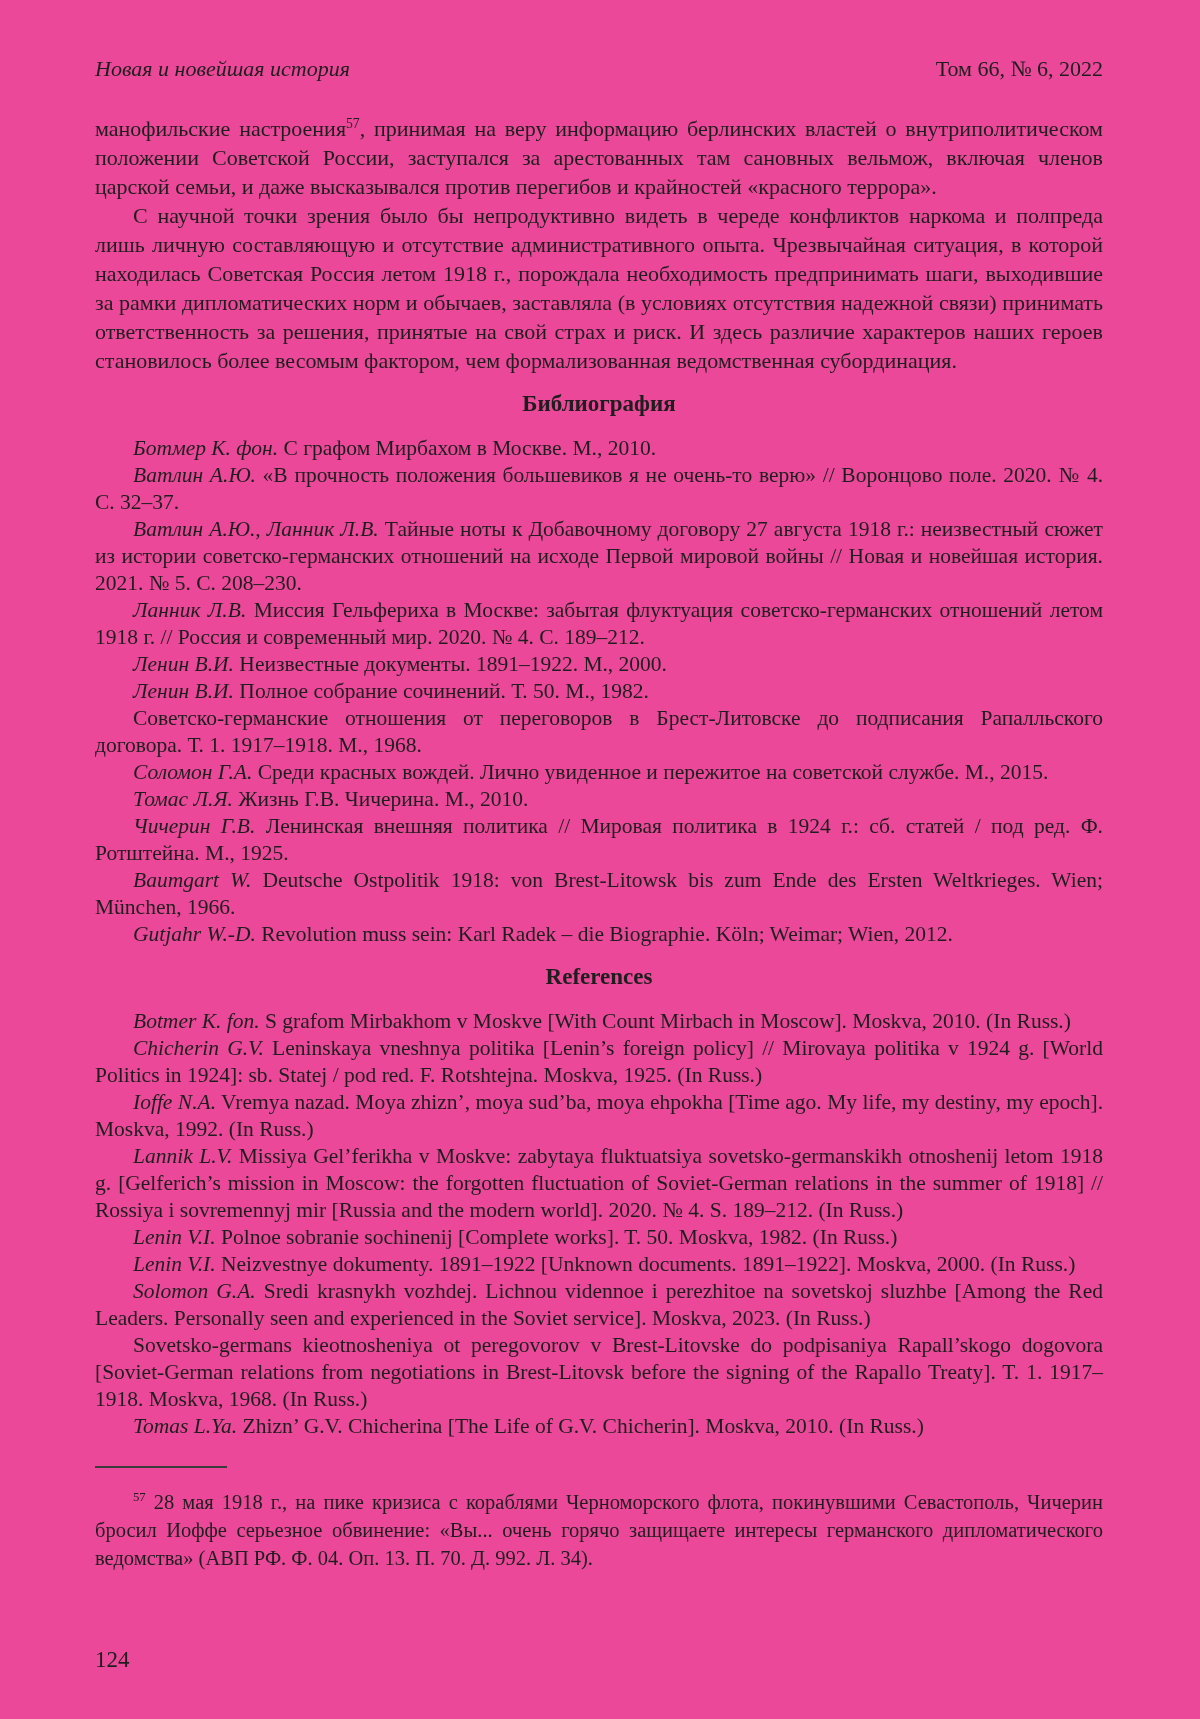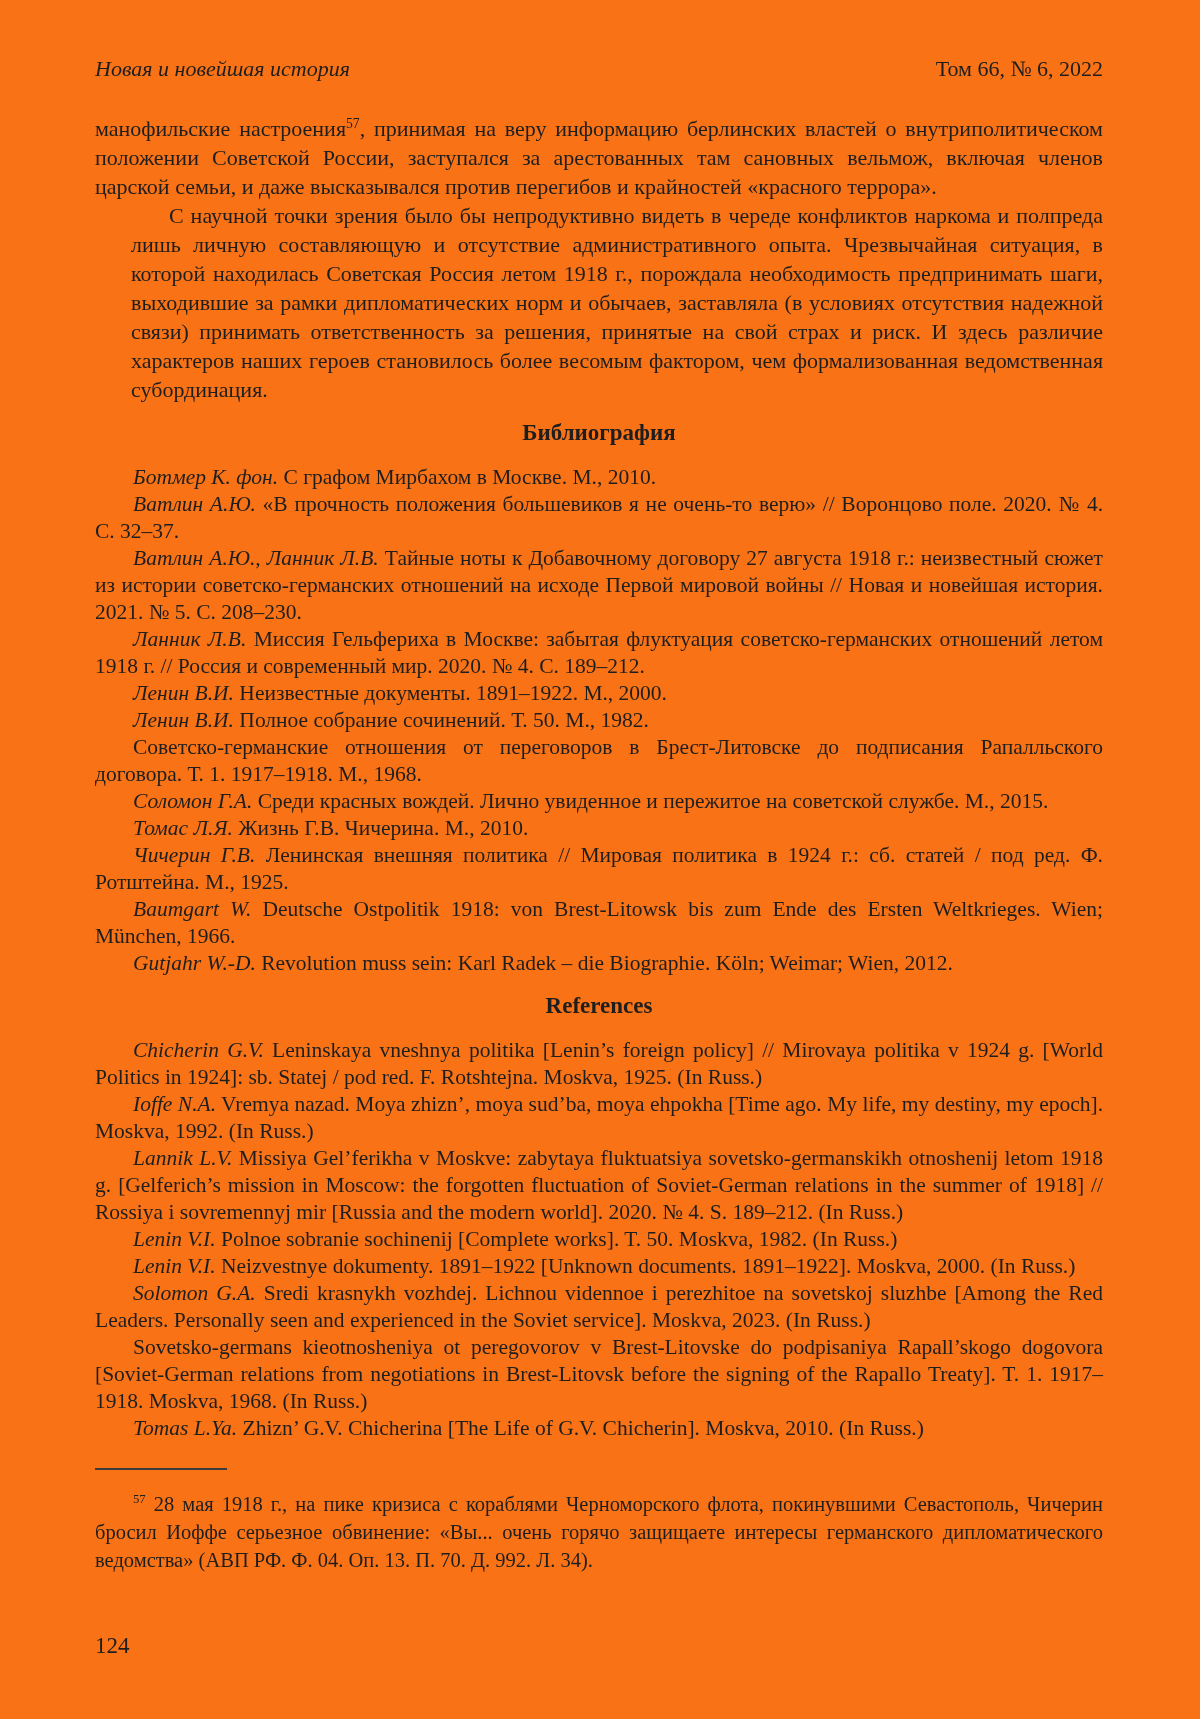--- a/index.html
+++ b/index.html
@@ -1,42 +1,42 @@
 <!DOCTYPE html>
 <html lang="ru"><head>
 <meta charset="utf-8">
 <style>
   html, body { margin: 0; padding: 0; background: #ffffff; }
   .page {
     position: relative;
     width: 1200px;
     height: 1719px;
     box-sizing: border-box;
-    background: #f97316;
+    background: #ec4899;
     color: #1e1e1e;
     font-family: "Liberation Serif", serif;
     padding: 56px 97px 16px 95px;
     overflow: hidden;
   }
   .running-head {
     display: flex;
     justify-content: space-between;
     align-items: baseline;
     font-size: 22px;
     line-height: 26px;
     margin-bottom: 32px;
   }
   .journal-title { font-style: italic; }
   .para {
     margin: 0;
     font-size: 22px;
     line-height: 29px;
     text-align: justify;
   }
-  .para.indent { text-indent: 38px; margin-left: 36px; }
+  .para.indent { text-indent: 38px; }
   sup.fn-ref {
     font-size: 0.62em;
     line-height: 0;
     vertical-align: super;
   }
   .section-heading {
     font-size: 23px;
     font-weight: bold;
     text-align: center;
     margin: 14px 0 16px 0;
@@ -60,21 +60,21 @@
   .footnote {
     margin: 0;
     font-size: 20.5px;
     line-height: 28px;
     text-align: justify;
     text-indent: 38px;
   }
   .page-number {
     position: absolute;
     left: 95px;
-    bottom: 60px;
+    bottom: 46px;
     font-size: 23px;
   }
 </style>
 </head>
 <body>
 
 <div class="page">
 
   <div class="running-head">
     <span class="journal-title">Новая и новейшая история</span>
@@ -113,20 +113,21 @@
 
       <p class="entry"><i class="author">Baumgart W.</i><span class="etext"> Deutsche Ostpolitik 1918: von Brest-Litowsk bis zum Ende des Ersten Weltkrieges. Wien; München, 1966.</span></p>
 
       <p class="entry"><i class="author">Gutjahr W.-D.</i><span class="etext"> Revolution muss sein: Karl Radek – die Biographie. Köln; Weimar; Wien, 2012.</span></p>
     </div>
 
   <h2 class="section-heading">References</h2>
 
   <div class="entries">
 
+      <p class="entry"><i class="author">Botmer K. fon.</i><span class="etext"> S grafom Mirbakhom v Moskve [With Count Mirbach in Moscow]. Moskva, 2010. (In Russ.)</span></p>
 
       <p class="entry"><i class="author">Chicherin G.V.</i><span class="etext"> Leninskaya vneshnya politika [Lenin’s foreign policy] // Mirovaya politika v 1924 g. [World Politics in 1924]: sb. Statej / pod red. F. Rotshtejna. Moskva, 1925. (In Russ.)</span></p>
 
       <p class="entry"><i class="author">Ioffe N.A.</i><span class="etext"> Vremya nazad. Moya zhizn’, moya sud’ba, moya ehpokha [Time ago. My life, my destiny, my epoch]. Moskva, 1992. (In Russ.)</span></p>
 
       <p class="entry"><i class="author">Lannik L.V.</i><span class="etext"> Missiya Gel’ferikha v Moskve: zabytaya fluktuatsiya sovetsko-germanskikh otnoshenij letom 1918 g. [Gelferich’s mission in Moscow: the forgotten fluctuation of Soviet-German relations in the summer of 1918] // Rossiya i sovremennyj mir [Russia and the modern world]. 2020. № 4. S. 189–212. (In Russ.)</span></p>
 
       <p class="entry"><i class="author">Lenin V.I.</i><span class="etext"> Polnoe sobranie sochinenij [Complete works]. T. 50. Moskva, 1982. (In Russ.)</span></p>
 
       <p class="entry"><i class="author">Lenin V.I.</i><span class="etext"> Neizvestnye dokumenty. 1891–1922 [Unknown documents. 1891–1922]. Moskva, 2000. (In Russ.)</span></p>

